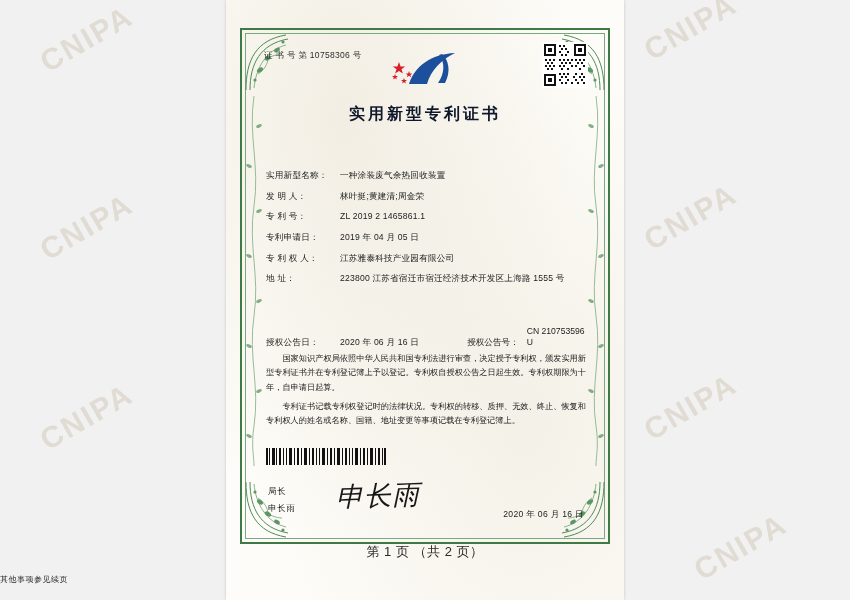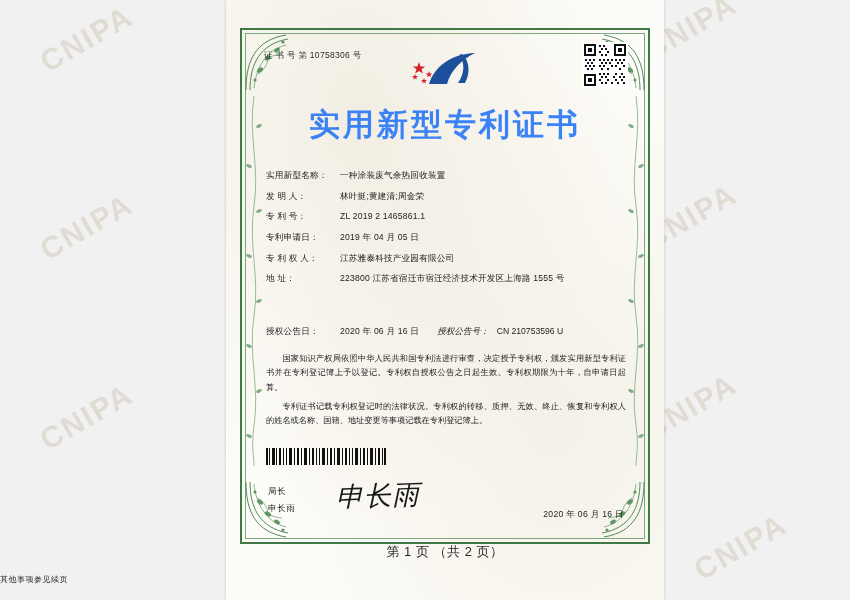--- a/index.html
+++ b/index.html
@@ -19,21 +19,21 @@
     width: 850px;
     height: 600px;
     background: #f1f1f1;
   }
 
   
   .sheet {
     position: absolute;
     left: 226px;
     top: 0px;
-    width: 438px;
+    width: 398px;
     height: 600px;
     background: #fdfcf8;
     box-shadow: 0 0 3px rgba(0,0,0,0.18);
     overflow: hidden;
   }
 
   
   .sheet:before {
     content: "";
     position: absolute;
@@ -131,23 +131,23 @@
     width: 92px;
     height: 42px;
   }
 
   .doc-title {
     position: absolute;
     left: 0; right: 0;
     top: 104px;
     text-align: center;
     font-family: "DejaVu Sans", sans-serif;
-    font-size: 31px;
+    font-size: 16px;
     font-weight: bold;
-    color: #3b82f6;
+    color: #0f172a;
     letter-spacing: 3px;
   }
 
   
   .fields {
     position: absolute;
     left: 40px;
     top: 170px;
     right: 38px;
   }
@@ -164,23 +164,22 @@
     letter-spacing: 0.2px;
     white-space: nowrap;
   }
   .fvalue {
     flex: 1 1 auto;
     letter-spacing: 0.2px;
   }
   .frow.two .fvalue { flex: 0 0 auto; }
   .frow .flabel2 {
     flex: 0 0 auto;
-    margin-left: 18px;
+    margin-left: 48px;
     white-space: nowrap;
-    font-style: italic;
   }
   .frow .fvalue2 {
     flex: 1 1 auto;
     margin-left: 8px;
     margin-top: 32px;
   }
 
   
   .paras {
     position: absolute;

